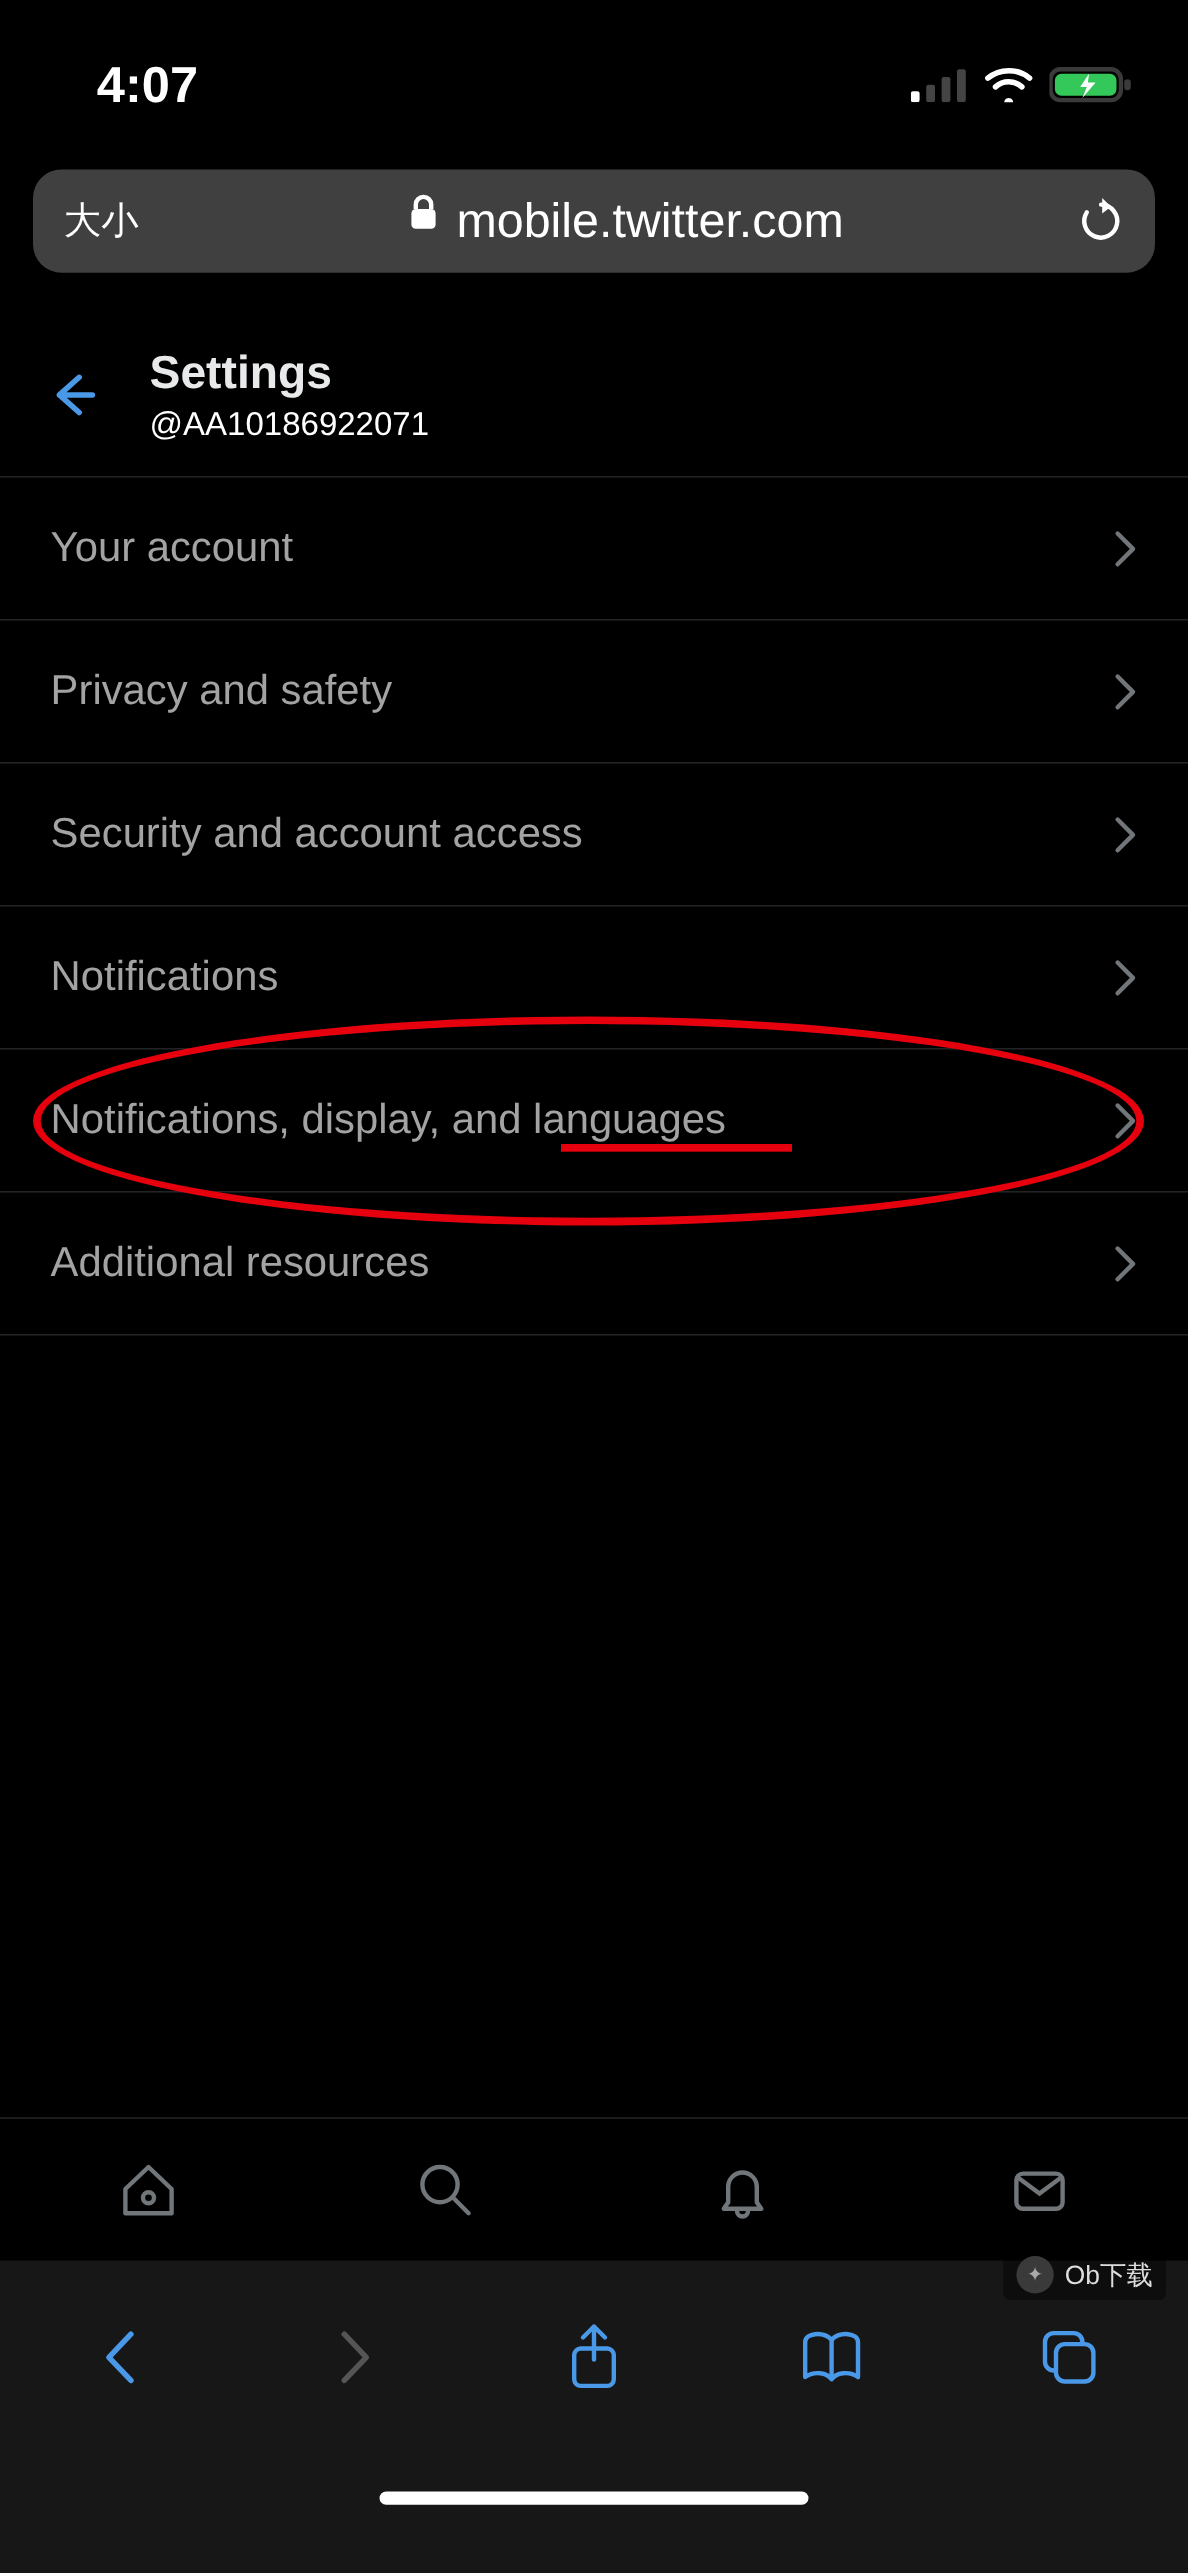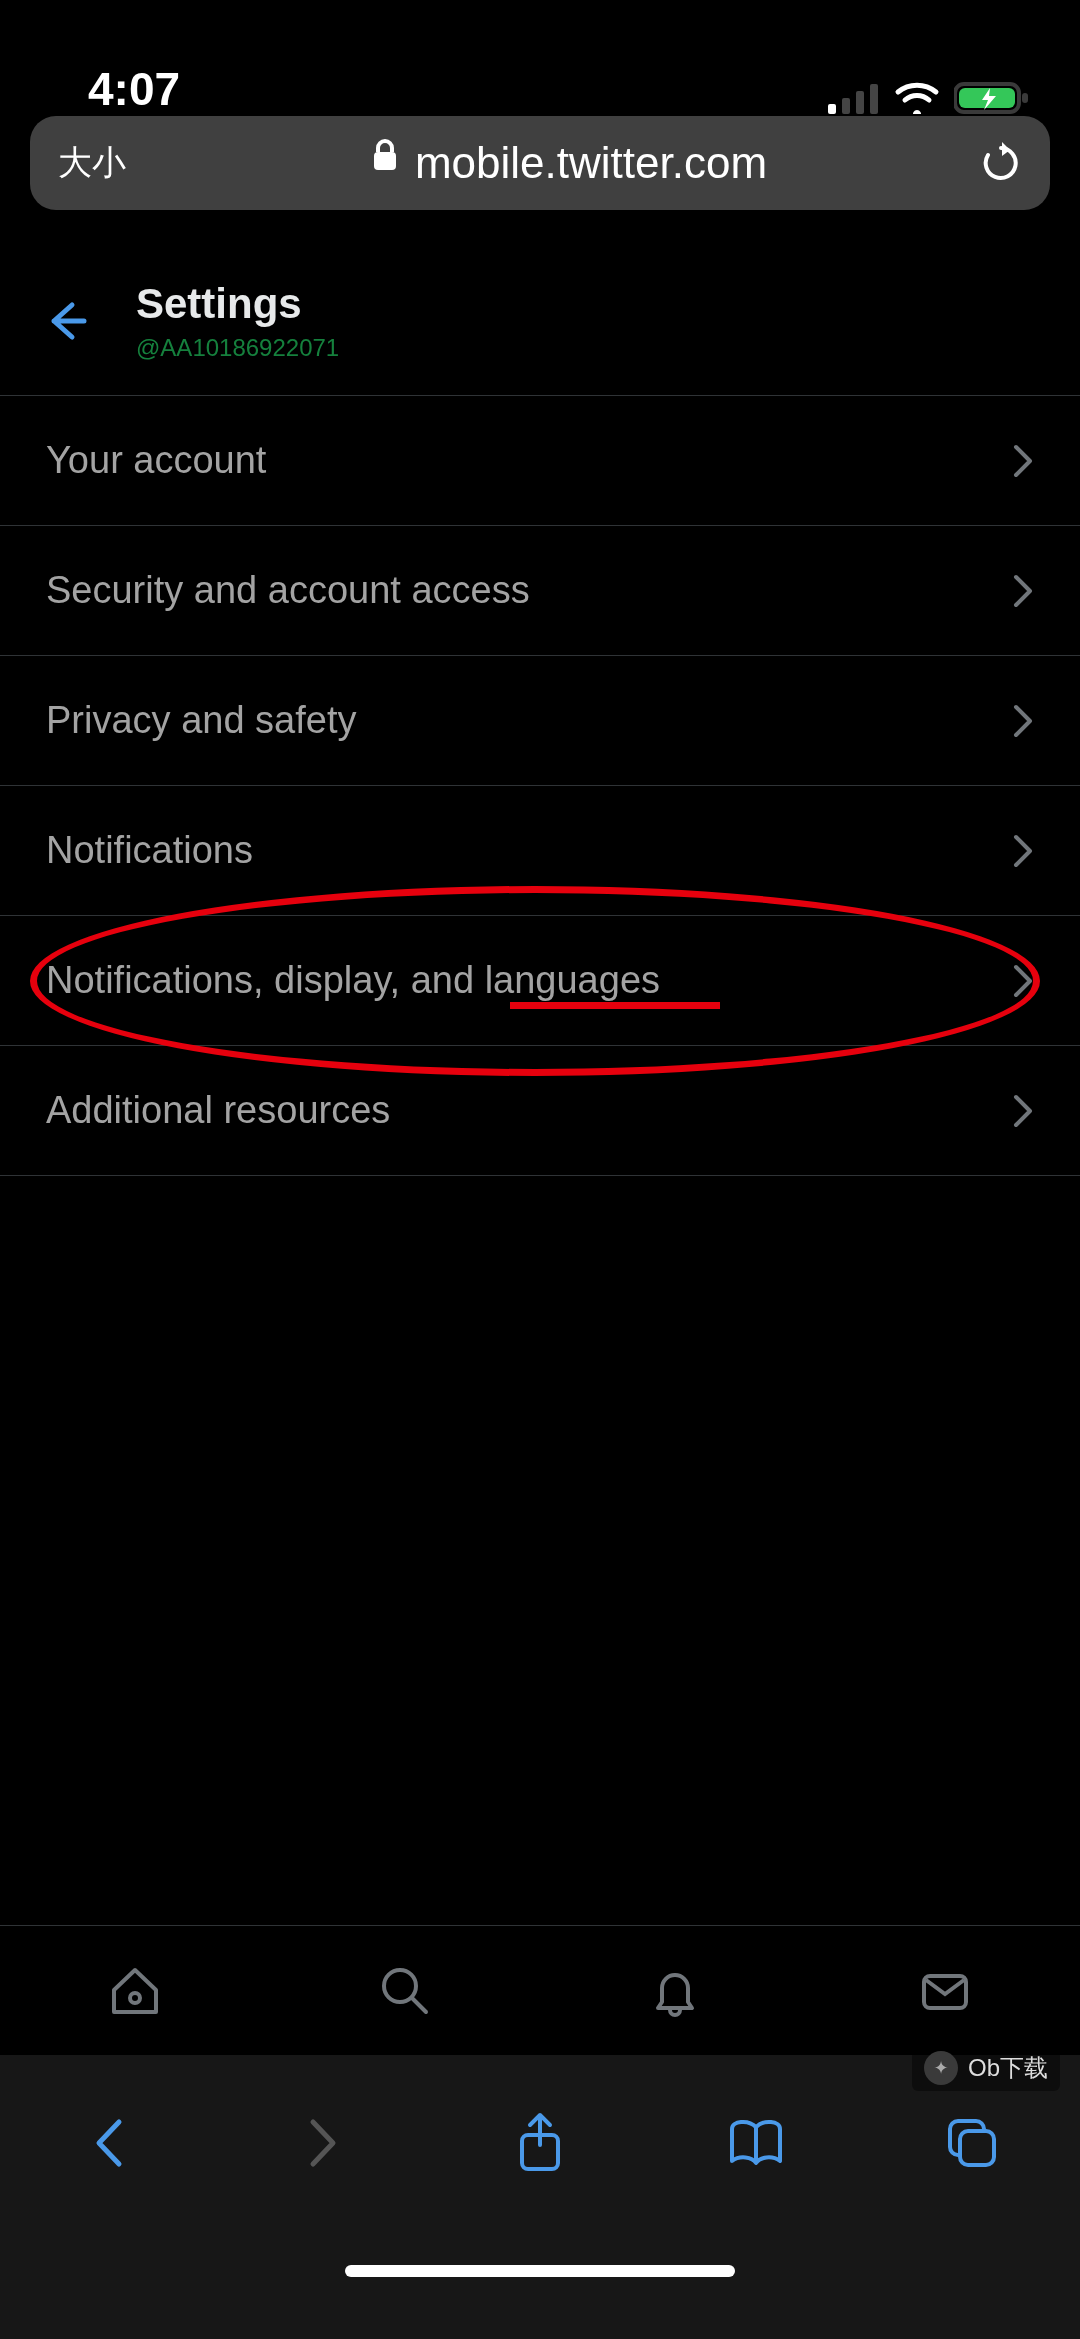--- a/index.html
+++ b/index.html
@@ -8,23 +8,23 @@
     height: 2339px;
     background: #000;
     font-family: -apple-system, "Helvetica Neue", Arial, sans-serif;
     color: #e7e9ea;
     position: relative;
     overflow: hidden;
   }
 
   
   .status-bar {
-    height: 116px;
-    display: flex;
-    align-items: flex-end;
+    height: 154px;
+    display: flex;
+    align-items: center;
     justify-content: space-between;
     padding: 0 48px;
   }
   .status-time {
     font-size: 46px;
     font-weight: 600;
     color: #fff;
     margin-left: 40px;
   }
   .status-right {
@@ -78,22 +78,22 @@
     justify-content: center;
     align-items: center;
   }
   .header-text { margin-left: 30px; }
   .header-title {
     font-size: 42px;
     font-weight: 800;
     color: #e7e9ea;
   }
   .header-sub {
-    font-size: 24px;
-    color: #15803d;
+    font-size: 30px;
+    color: #ffffff;
     margin-top: 6px;
   }
 
   
   .settings-list { }
   .settings-row {
     display: flex;
     align-items: center;
     justify-content: space-between;
     padding: 0 46px;
@@ -251,30 +251,30 @@
     <div class="settings-row">
       <span class="row-label">Your account</span>
       <span class="chev">
         <svg width="22" height="36" viewBox="0 0 22 36">
             <path d="M4 4 L18 18 L4 32" stroke="#71767b" stroke-width="4" fill="none" stroke-linecap="round" stroke-linejoin="round"></path>
           </svg>
       </span>
     </div>
 
     <div class="settings-row">
+      <span class="row-label">Privacy and safety</span>
+      <span class="chev">
+        <svg width="22" height="36" viewBox="0 0 22 36">
+            <path d="M4 4 L18 18 L4 32" stroke="#71767b" stroke-width="4" fill="none" stroke-linecap="round" stroke-linejoin="round"></path>
+          </svg>
+      </span>
+    </div>
+
+    <div class="settings-row">
       <span class="row-label">Security and account access</span>
-      <span class="chev">
-        <svg width="22" height="36" viewBox="0 0 22 36">
-            <path d="M4 4 L18 18 L4 32" stroke="#71767b" stroke-width="4" fill="none" stroke-linecap="round" stroke-linejoin="round"></path>
-          </svg>
-      </span>
-    </div>
-
-    <div class="settings-row">
-      <span class="row-label">Privacy and safety</span>
       <span class="chev">
         <svg width="22" height="36" viewBox="0 0 22 36">
             <path d="M4 4 L18 18 L4 32" stroke="#71767b" stroke-width="4" fill="none" stroke-linecap="round" stroke-linejoin="round"></path>
           </svg>
       </span>
     </div>
 
     <div class="settings-row">
       <span class="row-label">Notifications</span>
       <span class="chev">

